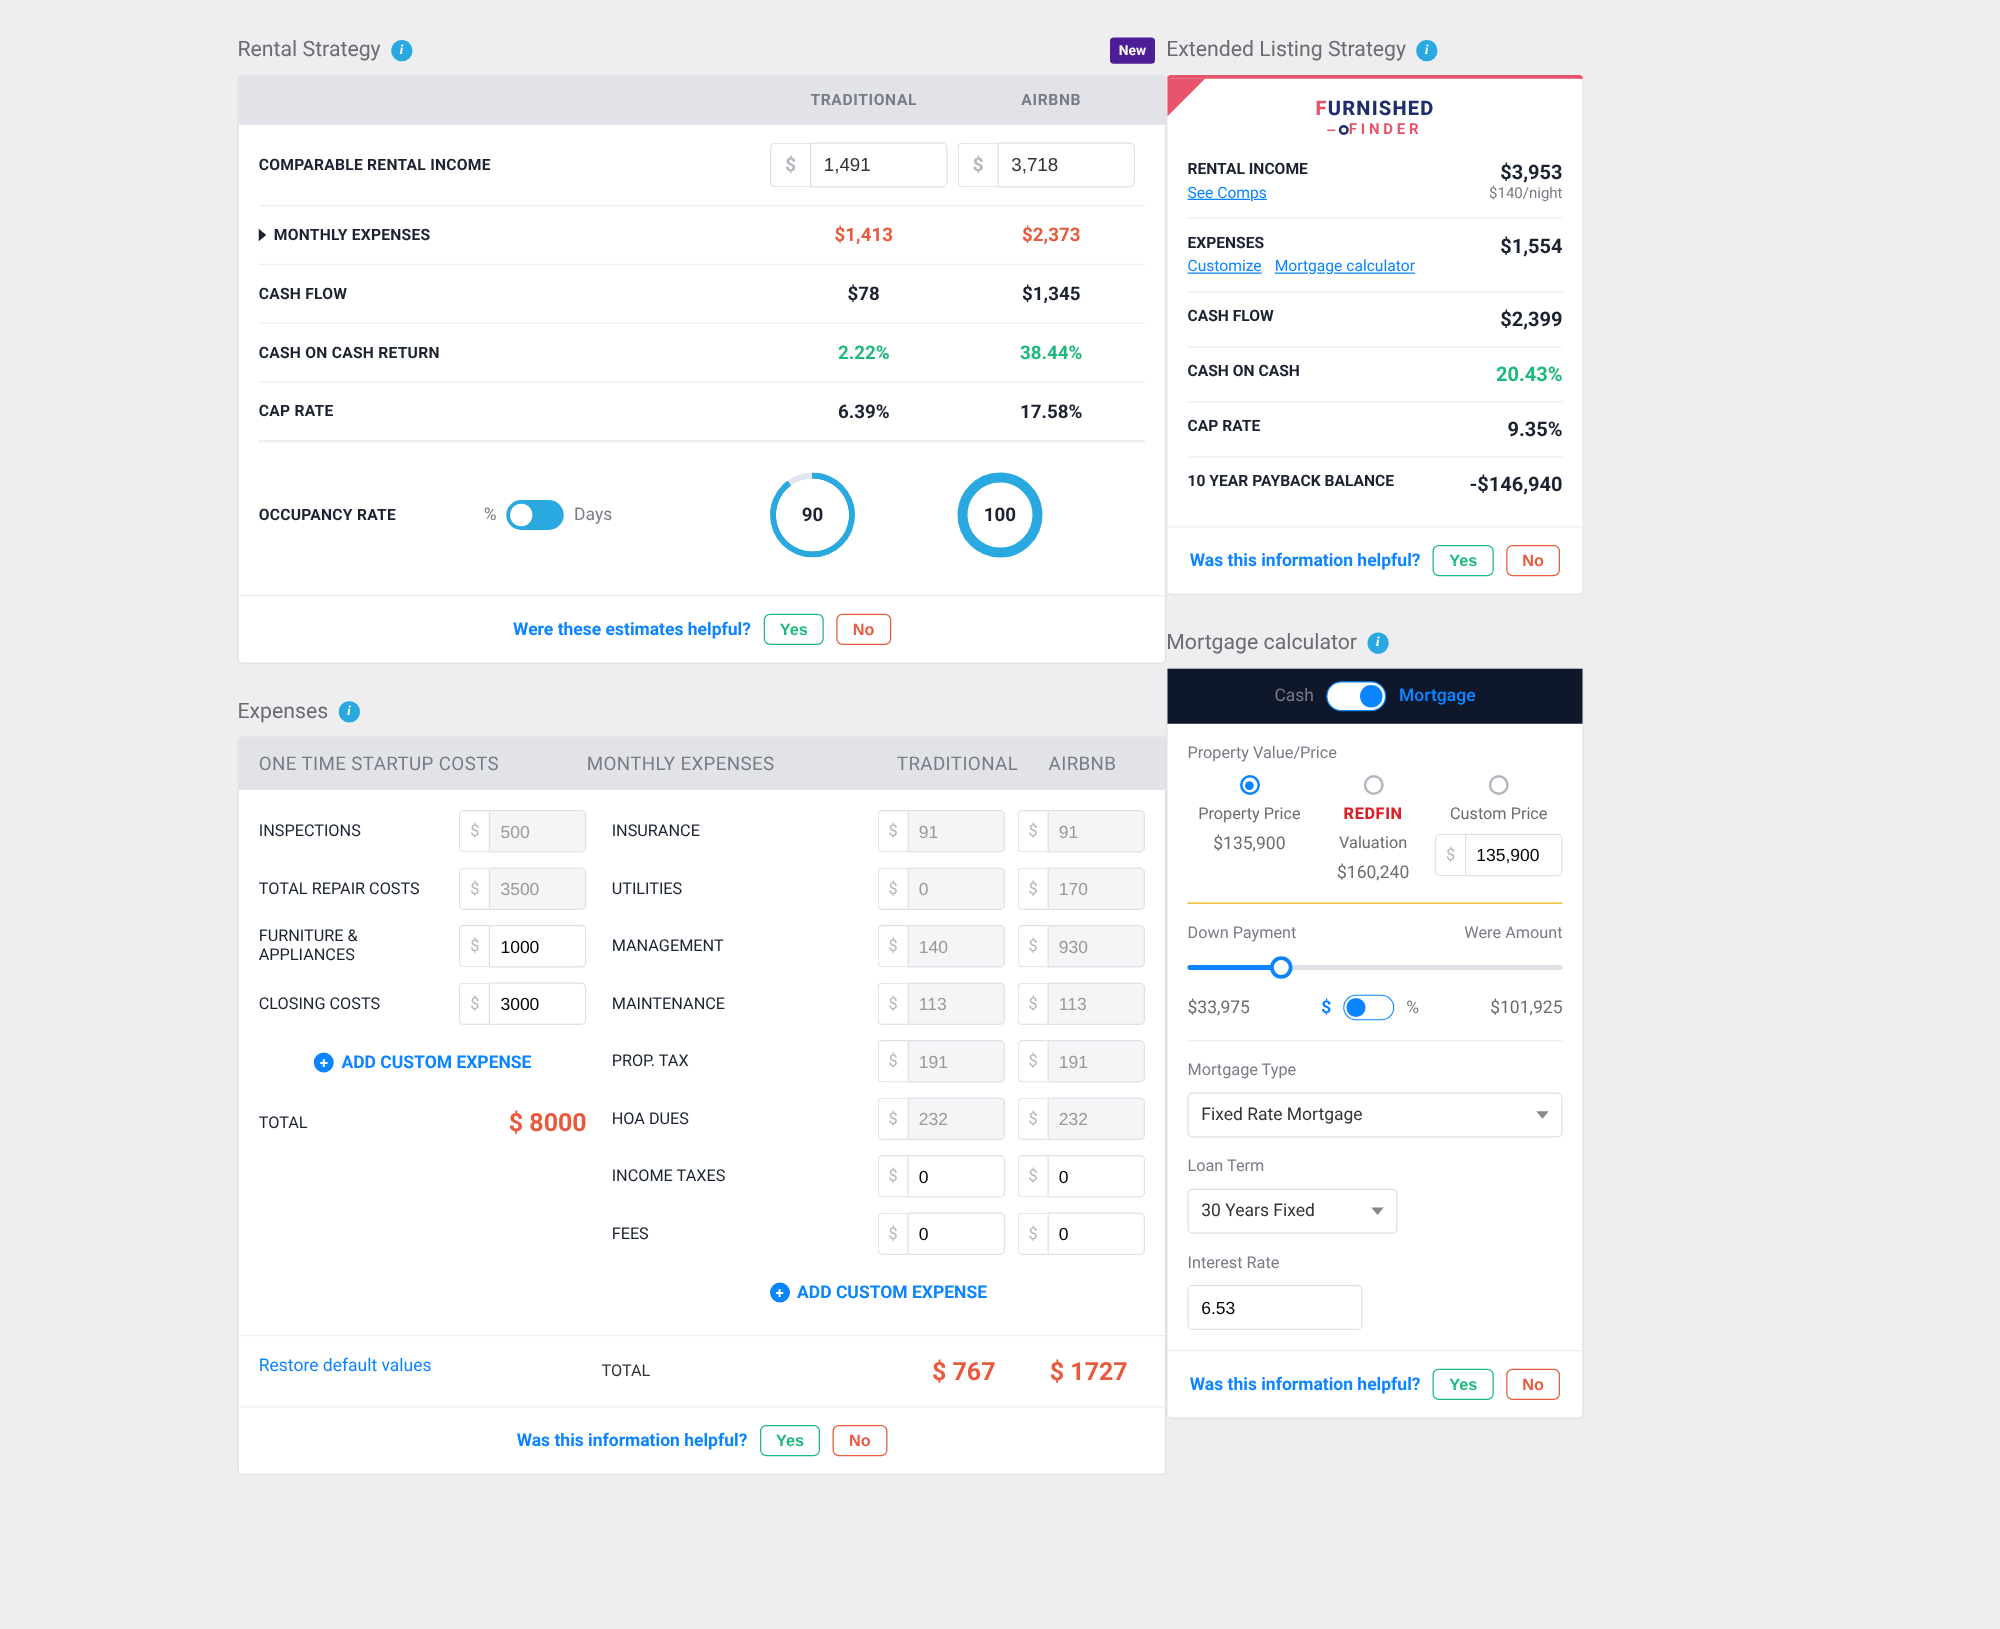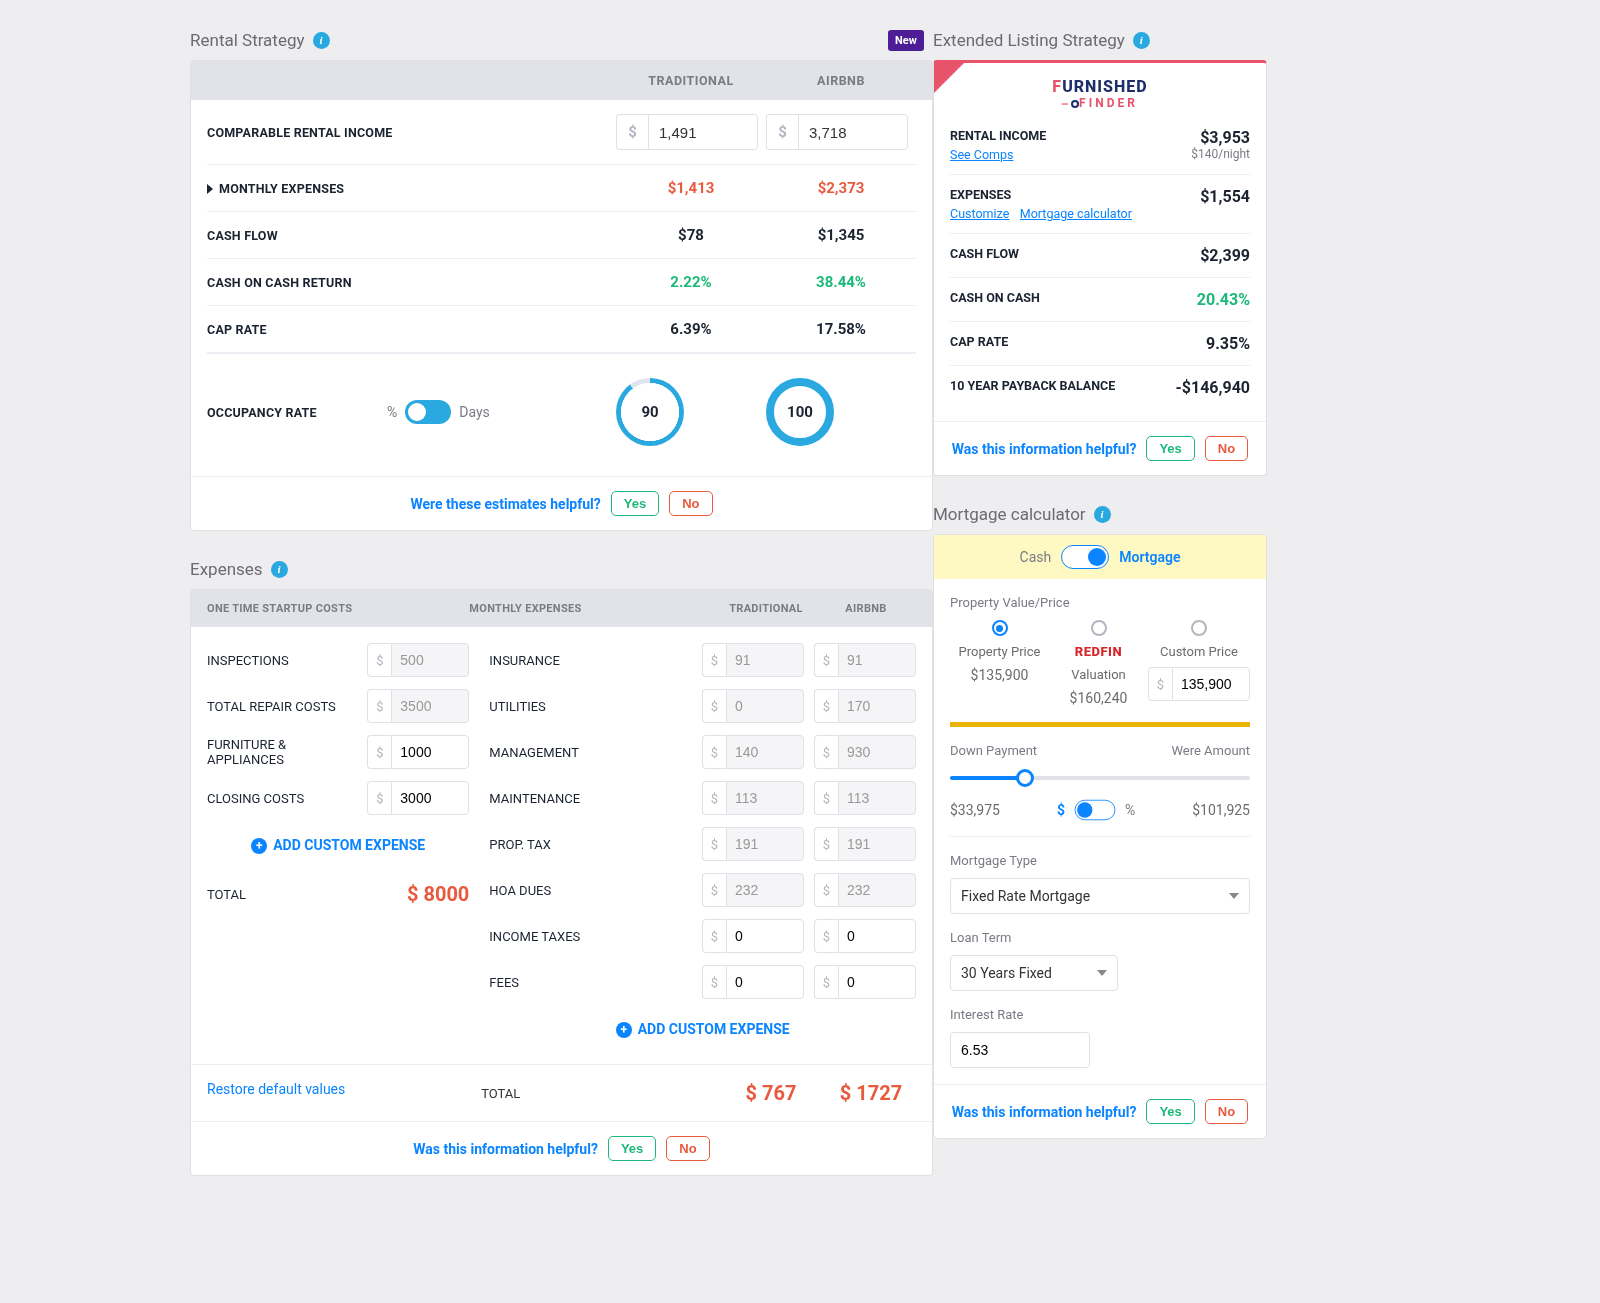--- a/index.html
+++ b/index.html
@@ -55,49 +55,49 @@
 .ff-finder { color:#e6536a; font-size:12px; letter-spacing:3px; font-weight:700; }
 .ext-body { padding:0 16px 12px; }
 .ext-row { display:flex; justify-content:space-between; padding:12px 0; border-bottom:1px solid #eceef3; }
 .ext-row:last-child { border-bottom:none; }
 .ext-label { font-size:12.5px; font-weight:700; color:#1b2330; }
 .ext-sub { font-size:12.5px; font-weight:400; color:#0a84ff; text-decoration:underline; cursor:pointer; margin-top:4px; display:inline-block; }
 .ext-val { font-weight:700; font-size:16px; color:#1b2330; text-align:right; }
 .ext-sub2 { font-size:12px; color:#7a7c85; font-weight:400; }
 
 .exp-head { background:#e1e3e9; display:flex; padding:12px 16px; }
-.exp-head .h { font-size:11px; font-weight:700; color:#7a7c85; letter-spacing:.3px; }
+.exp-head .h { font-size:15px; font-weight:400; color:#7a7c85; letter-spacing:.3px; }
 .exp-body { display:flex; padding:16px; gap:20px; }
 .exp-col { flex:1; }
 .exp-item { display:flex; align-items:center; margin-bottom:12px; gap:10px; }
 .exp-item .lbl { flex:1; font-size:13px; font-weight:400; color:#1b2330; }
 .add-custom { text-align:center; color:#0a84ff; font-weight:700; font-size:14px; cursor:pointer; padding:10px 0; }
 .plus-circle { display:inline-flex; width:16px; height:16px; border-radius:50%; background:#0a84ff; color:#fff; align-items:center; justify-content:center; font-size:12px; font-weight:700; margin-right:6px; }
 .exp-total-row { display:flex; align-items:center; padding-top:18px; }
 .exp-total-row .tlbl { flex:1; font-size:13px; font-weight:400; color:#1b2330; }
 .exp-total-row .tval { font-size:20px; font-weight:700; color:#e85a3e; }
 .restore { color:#0a84ff; font-size:14px; padding:16px; cursor:pointer; }
 .exp-footer-row { display:flex; border-top:1px solid #eceef3; }
 .exp-footer-left { flex:0 0 37%; }
 .exp-footer-right { flex:1; display:flex; align-items:center; padding:16px; gap:10px; }
 .exp-total2 { width:90px; text-align:center; font-size:20px; font-weight:700; color:#e85a3e; }
 .inp-sm { width:78px; height:34px; border:1px solid #dfe1e7; border-radius:0 4px 4px 0; padding:0 8px; font-size:14px; }
 .inp-sm.disabled { background:#f5f5f7; color:#999; }
 .prefix-sm { width:24px; height:34px; border:1px solid #dfe1e7; border-right:none; border-radius:4px 0 0 4px; display:flex; align-items:center; justify-content:center; color:#b3b6bf; font-size:13px; }
 .inp-sm-g { display:flex; }
 
-.mort-head { background:#fef9c3; padding:10px 16px; display:flex; align-items:center; justify-content:center; gap:10px; }
+.mort-head { background:#0f172a; padding:10px 16px; display:flex; align-items:center; justify-content:center; gap:10px; }
 .pill-toggle { display:flex; align-items:center; gap:10px; }
 .pill-toggle .opt { font-size:14px; color:#7a7c85; cursor:pointer; }
 .pill-toggle .opt.active { color:#0a84ff; font-weight:600; }
 .switch-lg { position:relative; width:48px; height:24px; border-radius:12px; border:1px solid #0a84ff; background:#fff; cursor:pointer; }
 .switch-lg .knob { position:absolute; top:2px; right:2px; width:18px; height:18px; border-radius:50%; background:#0a84ff; }
 .mort-body { padding:16px; }
 .group-label { font-size:13px; color:#7a7c85; margin-bottom:10px; }
-.radio-row { display:flex; justify-content:space-between; text-align:center; border-bottom:5px solid #eab308; padding-bottom:16px; margin-bottom:16px; }
+.radio-row { display:flex; justify-content:space-between; text-align:center; border-bottom:1px solid #eab308; padding-bottom:16px; margin-bottom:16px; }
 .radio-opt { flex:1; display:flex; flex-direction:column; align-items:center; gap:8px; }
 .radio-dot { width:16px; height:16px; border:2px solid #0a84ff; border-radius:50%; display:inline-block; position:relative; }
 .radio-dot.sel::after { content:""; position:absolute; inset:2.5px; background:#0a84ff; border-radius:50%; }
 .radio-dot.gray { border-color:#b3b6bf; }
 .radio-opt .rlbl { font-size:13px; color:#6c6c70; }
 .radio-opt .rval { font-size:14px; color:#6c6c70; }
 .redfin { color:#d92228; font-weight:800; font-size:13px; letter-spacing:.5px; }
 .slider-wrap { position:relative; height:28px; margin:6px 0 6px; }
 .slider-track { position:absolute; left:0; right:0; top:12px; height:4px; background:#dfe1e7; border-radius:2px; }
 .slider-fill { position:absolute; left:0; top:12px; height:4px; background:#0a84ff; border-radius:2px; width:25%; }

